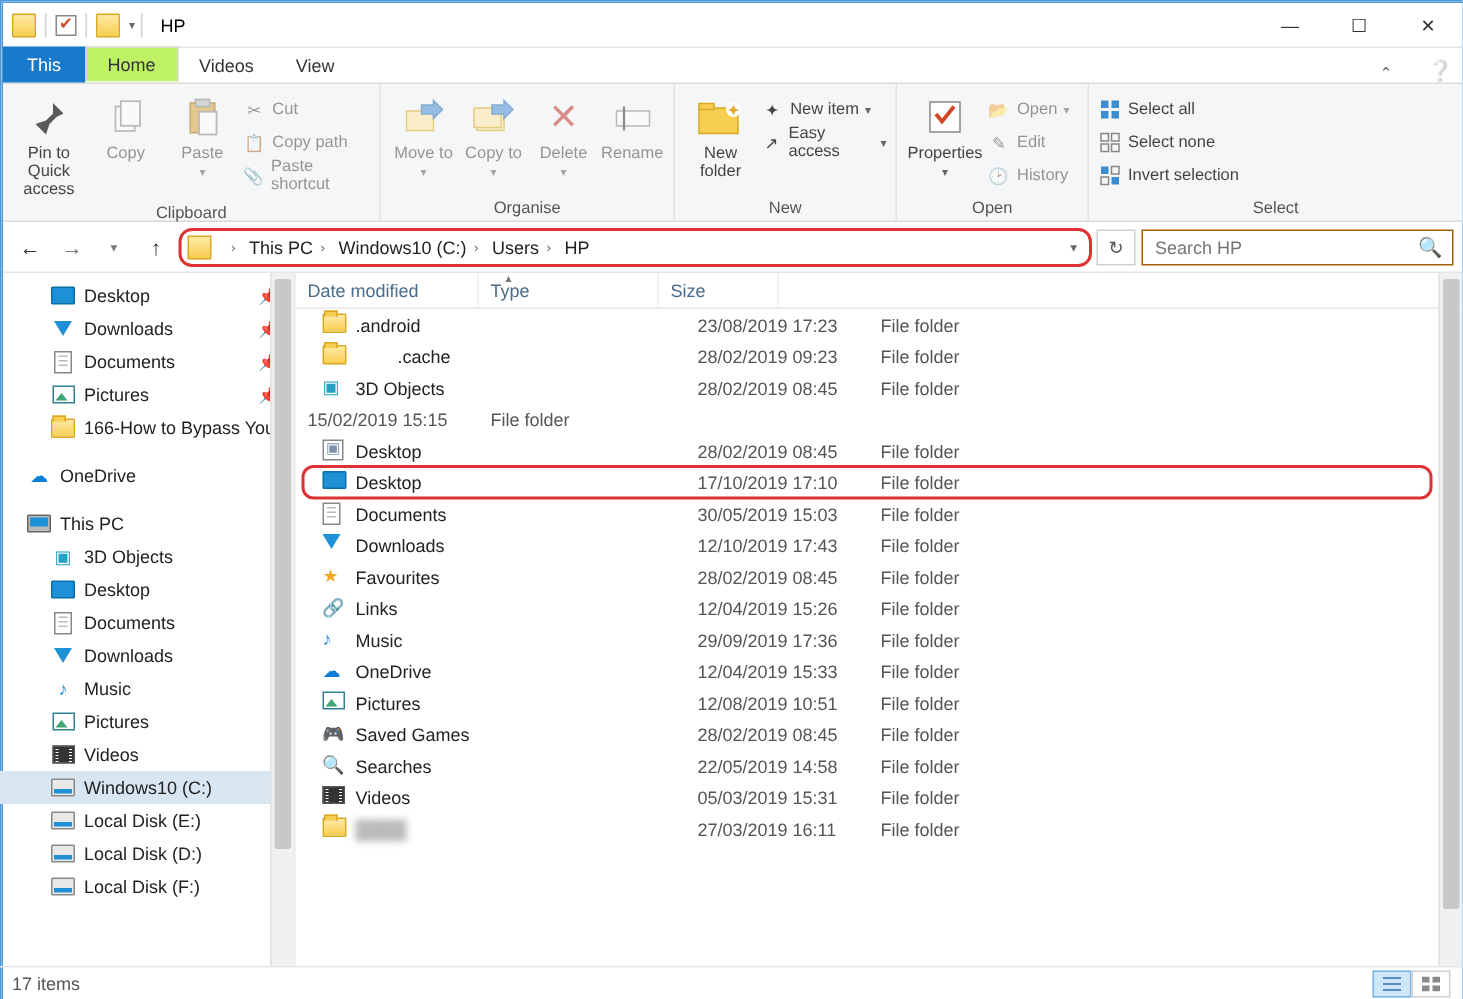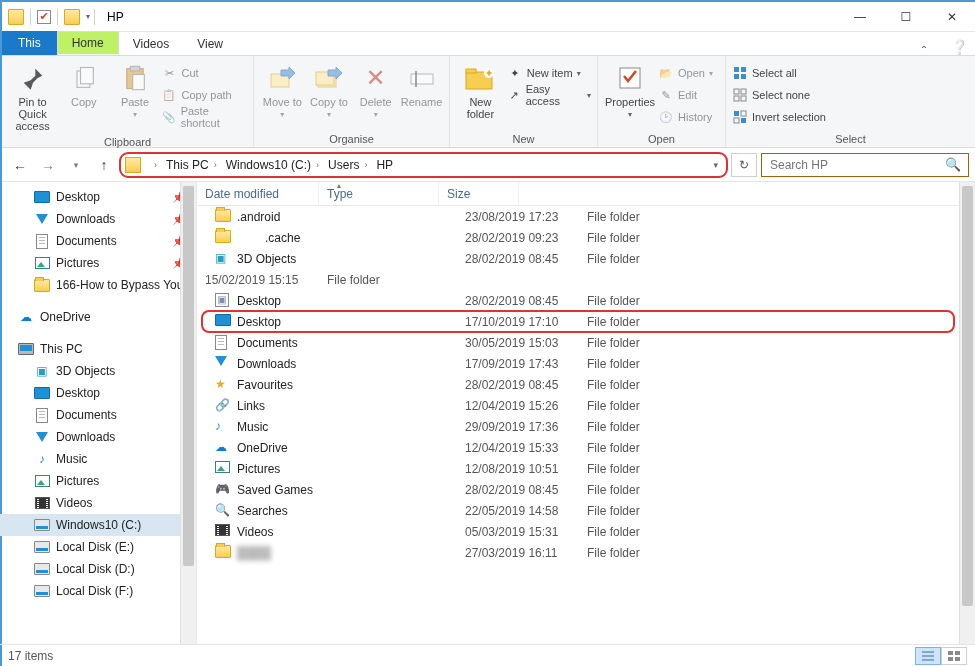--- a/index.html
+++ b/index.html
@@ -588,21 +588,21 @@
       <div class="col col-type">File folder</div>
       <div class="col col-size"></div>
     </div>
         <div class="filerow ">
       <div class="col col-name" style="display:flex;align-items:center;padding-left:18px;">
         <span class="icon">
               <div class="ico-down"></div>
             </span>
         <span class="">Downloads</span>
       </div>
-      <div class="col col-date">17/09/2019 17:43</div>
+      <div class="col col-date">12/10/2019 17:43</div>
       <div class="col col-type">File folder</div>
       <div class="col col-size"></div>
     </div>
         <div class="filerow ">
       <div class="col col-name" style="display:flex;align-items:center;padding-left:18px;">
         <span class="icon"><span class="ico-star">★</span></span>
         <span class="">Favourites</span>
       </div>
       <div class="col col-date">28/02/2019 08:45</div>
       <div class="col col-type">File folder</div>

